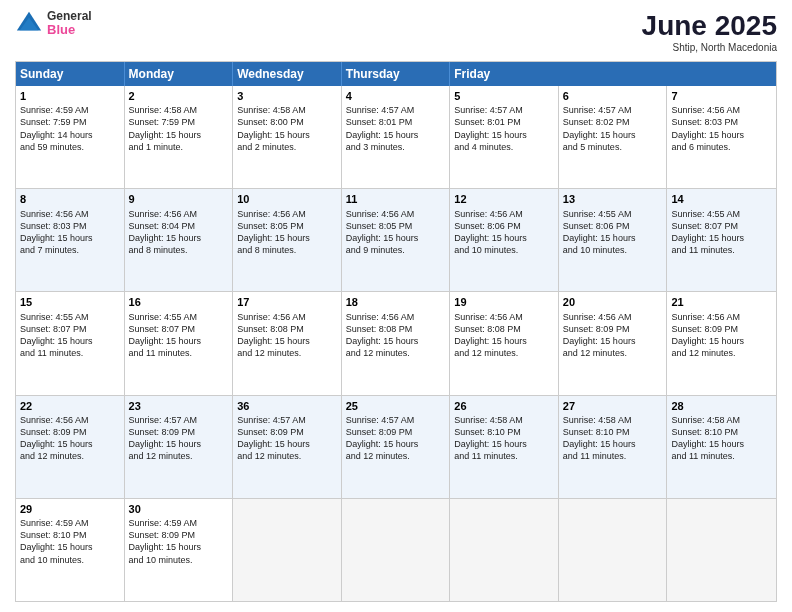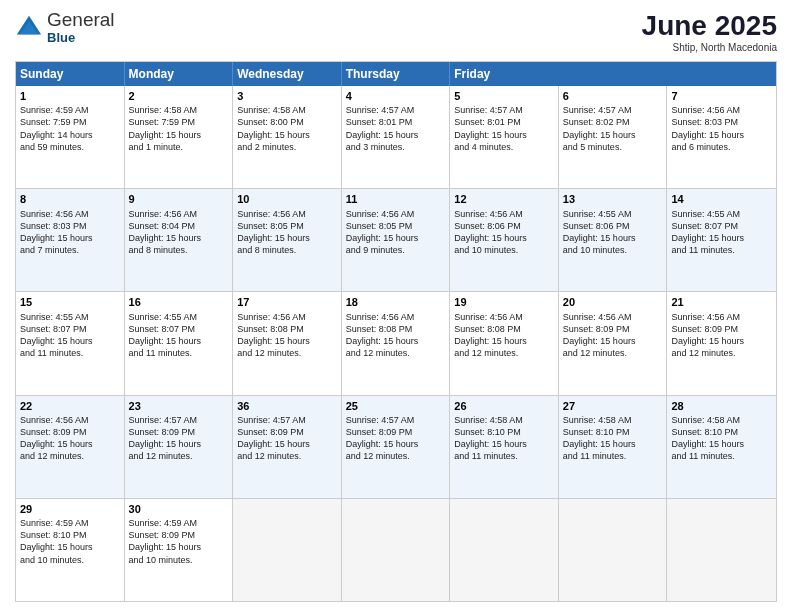--- a/index.html
+++ b/index.html
@@ -27,28 +27,28 @@
       display: flex;
       align-items: center;
       gap: 4px;
     }
     .logo-text {
       display: flex;
       flex-direction: column;
       line-height: 1.1;
     }
     .logo-general {
-      font-size: 19px;
-      font-weight: normal;
+      font-size: 12px;
+      font-weight: bold;
       color: #333;
     }
     .logo-blue {
       font-size: 13px;
       font-weight: bold;
-      color: #0c4a6e;
+      color: #ec4899;
     }
     .logo-icon {
       width: 28px;
       height: 28px;
     }
     .title-block {
       text-align: right;
     }
     .main-title {
       font-size: 28px;

